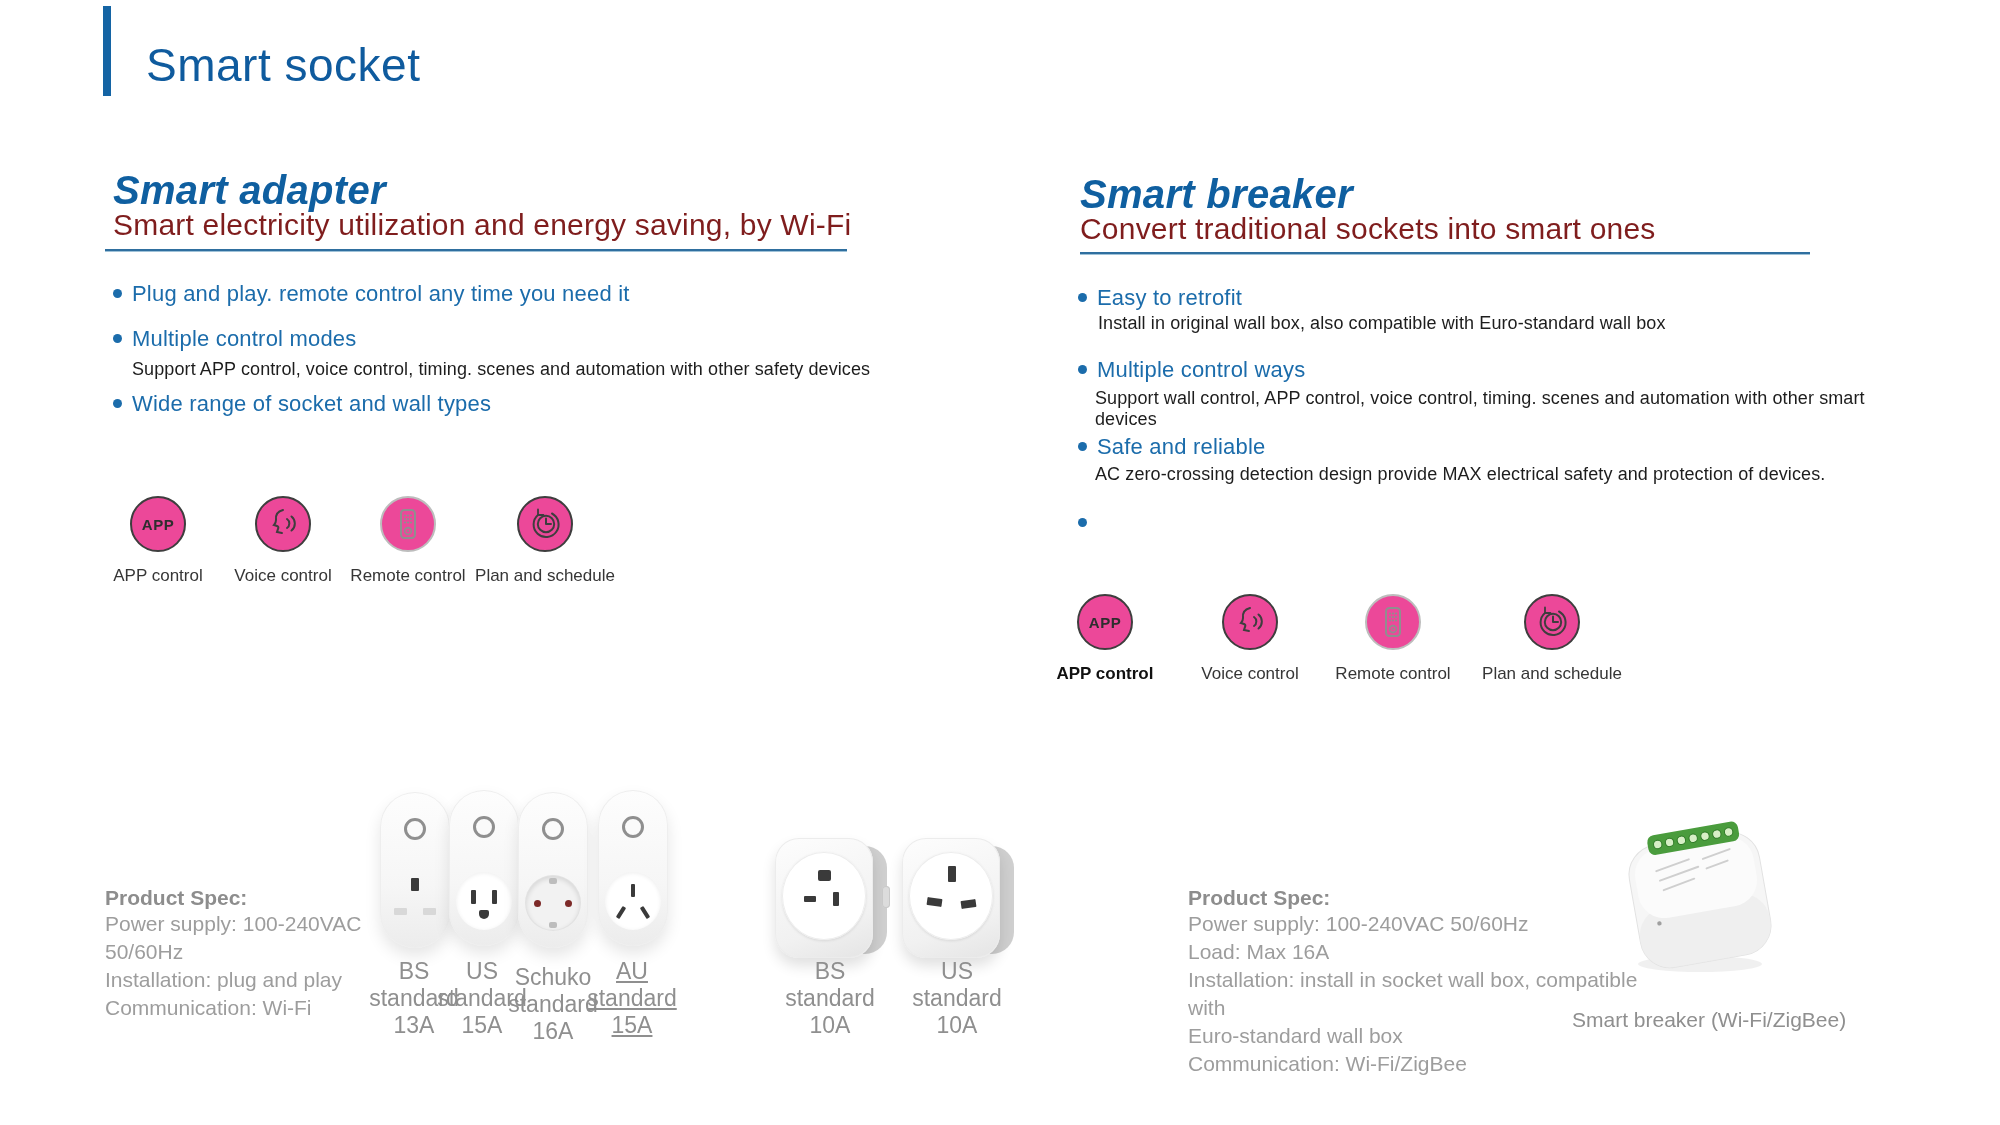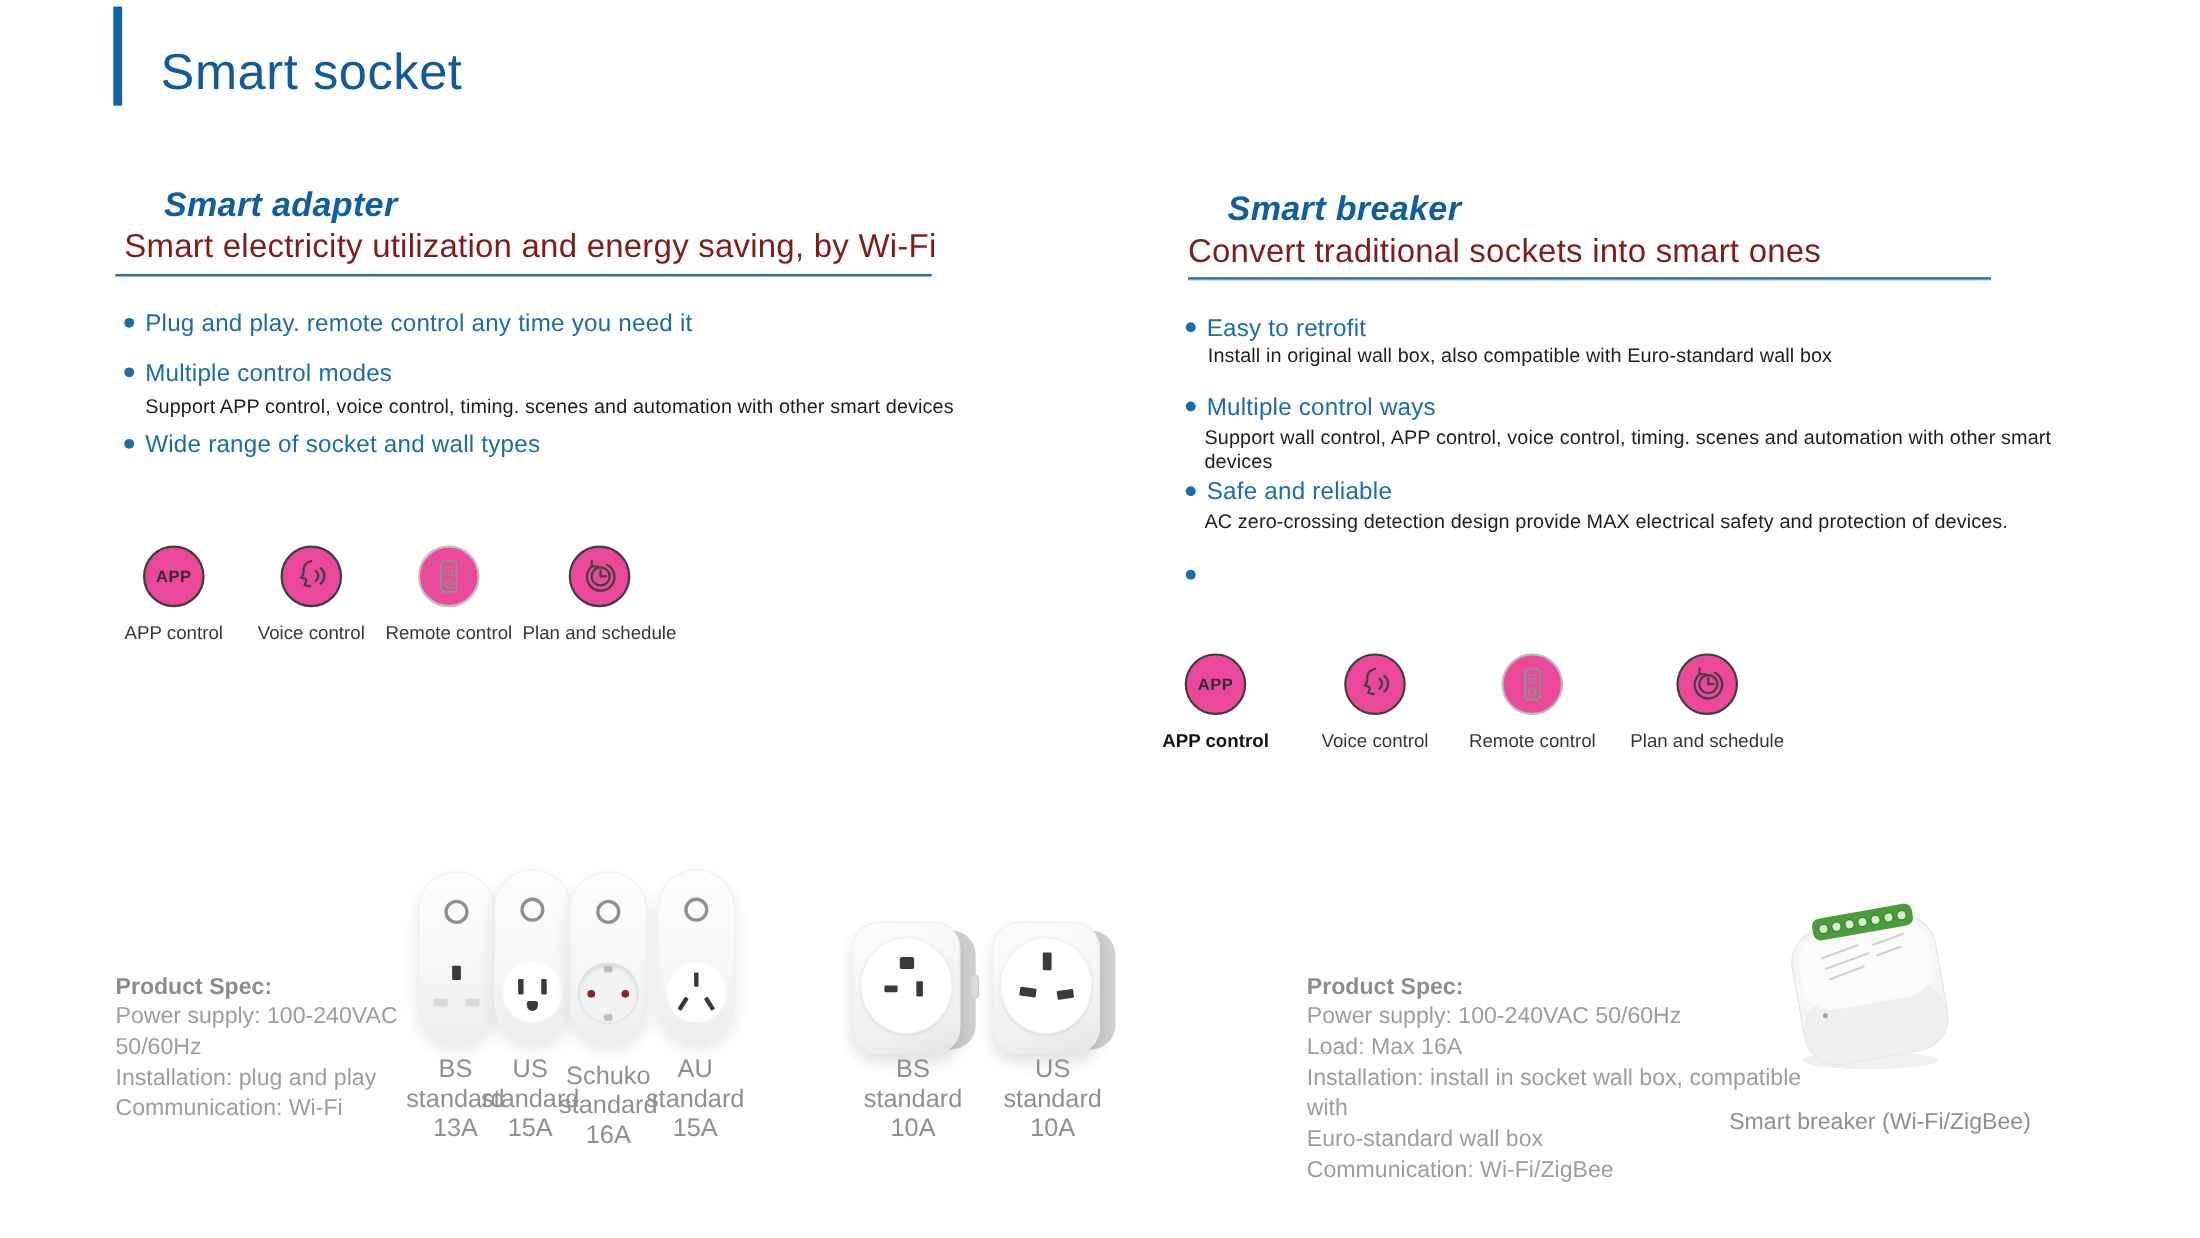--- a/index.html
+++ b/index.html
@@ -5,21 +5,21 @@
   html,body{margin:0;padding:0;background:#fff;}
   #canvas{
     position:relative;width:2000px;height:1125px;background:#ffffff;overflow:hidden;
     font-family:"Liberation Sans", sans-serif;color:#222;
   }
   .abs{position:absolute;}
   
   .accent-bar{left:103px;top:6px;width:8px;height:90px;background:#1464a4;}
   .page-title{left:146px;top:38px;font-size:46px;font-weight:normal;color:#0f5b9e;letter-spacing:.5px;}
   
-  .sec-heading{font-size:31px;font-weight:bold;font-style:italic;color:#0f5fa0;letter-spacing:.3px;margin-left:36px;}
+  .sec-heading{font-size:40px;font-weight:bold;font-style:italic;color:#0f5fa0;letter-spacing:.3px;}
   .sec-subtitle{font-size:30px;color:#7f1d1d;letter-spacing:.2px;}
   .rule{height:2px;background:#2f6f9f;box-shadow:0 1px 0 #9fc2d8;}
   
   .bullet{display:flex;align-items:flex-start;gap:10px;}
   .bullet .dot{width:9px;height:9px;border-radius:50%;background:#1b6cab;margin-top:8px;flex:none;}
   .btitle{font-size:22px;color:#1b6cab;letter-spacing:.2px;}
   .bdetail{font-size:18px;color:#1d1d1d;letter-spacing:.1px;}
   
   .icon-group{width:160px;display:flex;flex-direction:column;align-items:center;}
   .icon-circle{width:56px;height:56px;border-radius:50%;border:2.5px solid #3e3e3e;
@@ -71,21 +71,21 @@
   <div class="abs rule" style="left:105px;top:249px;width:742px;"></div>
 
   <div class="abs bullet" style="left:113px;top:281px;width:780px;">
     <span class="dot"></span>
     <span class="btitle">Plug and play. remote control any time you need it</span>
   </div>
   <div class="abs bullet" style="left:113px;top:326px;width:780px;">
     <span class="dot"></span>
     <span class="btitle">Multiple control modes</span>
   </div>
-  <div class="abs bdetail" style="left:132px;top:359px;width:740px;">Support  APP control, voice control, timing. scenes and automation with other smart devices</div>
+  <div class="abs bdetail" style="left:132px;top:359px;width:740px;">Support  APP control, voice control, timing. scenes and automation with other safety devices</div>
   <div class="abs bullet" style="left:113px;top:391px;width:780px;">
     <span class="dot"></span>
     <span class="btitle">Wide range of socket and wall types</span>
   </div>
 
   <div class="abs icon-group" style="left:78px;top:496px;">
     <div class="icon-circle">
       <span class="icon-app-text">APP</span>
     </div>
     <div class="icon-label">APP control</div>
@@ -203,21 +203,21 @@
   <div class="abs prod-label" style="left:407px;top:958px;width:150px;">
     <span>US</span>
     <span>standard</span>
     <span>15A</span>
   </div>
   <div class="abs prod-label" style="left:478px;top:964px;width:150px;">
     <span>Schuko</span>
     <span>standard</span>
     <span>16A</span>
   </div>
-  <div class="abs prod-label" style="left:557px;top:958px;width:150px;">
+  <div class="abs prod-label" style="left:557px;top:958px;width:150px;text-decoration:underline;">
     <span>AU</span>
     <span>standard</span>
     <span>15A</span>
   </div>
   <div class="abs prod-label" style="left:755px;top:958px;width:150px;">
     <span>BS</span>
     <span>standard</span>
     <span>10A</span>
   </div>
   <div class="abs prod-label" style="left:882px;top:958px;width:150px;">

